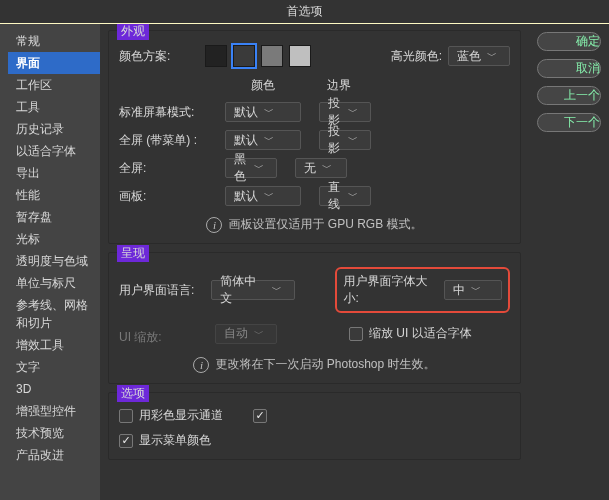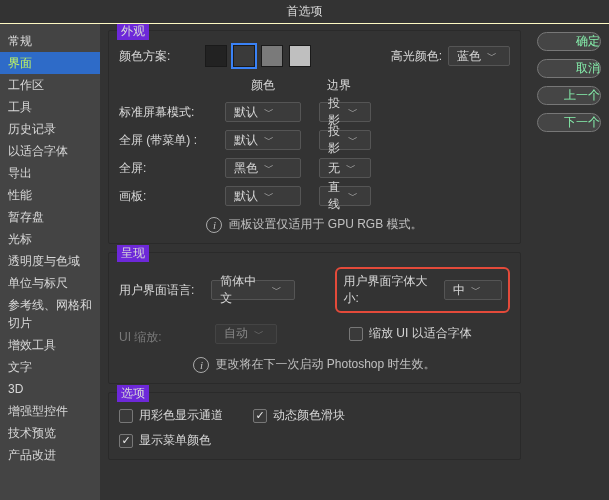--- a/index.html
+++ b/index.html
@@ -19,31 +19,33 @@
   }
   .main {
     display: flex;
     height: calc(500px - 24px);
   }
   .sidebar {
     width: 100px;
     background: #444444;
     padding-top: 6px;
     flex-shrink: 0;
+    padding-left: 8px;
   }
   .sidebar-item {
     padding: 2px 8px;
     font-size: 12px;
     color: #d8d8d8;
     line-height: 1.5;
     cursor: default;
   }
   .sidebar-item.selected {
     background: #2e6bc8;
-    color: #bef264;
+    color: #ffffff;
+    font-weight: bold;
   }
   .content {
     flex: 1;
     padding: 6px 8px;
     position: relative;
     overflow: hidden;
   }
   .buttons-col {
     width: 80px;
     padding: 8px 8px;
@@ -226,21 +228,21 @@
               <span class="chev">﹀</span>
             </div>
             <div style="width:6px"></div>
             <div class="select" style="width:52px">
               <span>投影</span>
               <span class="chev">﹀</span>
             </div>
           </div>
           <div class="row">
             <div class="label-right" style="width:100px">全屏:</div>
-            <div class="select" style="width:76px">
+            <div class="select" style="width:52px">
               <span>黑色</span>
               <span class="chev">﹀</span>
             </div>
             <div style="width:6px"></div>
             <div class="select" style="width:52px">
               <span>无</span>
               <span class="chev">﹀</span>
             </div>
           </div>
           <div class="row">
@@ -301,21 +303,20 @@
 
     <div class="group">
       <div class="group-title">选项</div>
       <div class="row" style="gap:30px;">
         <div style="display:flex;align-items:center;gap:6px;">
           <span class="checkbox"></span>
           <span>用彩色显示通道</span>
         </div>
         <div style="display:flex;align-items:center;gap:6px;">
           <span class="checkbox">✓</span>
-          <span>动态颜色滑块</span>
         </div>
       </div>
       <div class="row">
         <div style="display:flex;align-items:center;gap:6px;">
           <span class="checkbox">✓</span>
           <span>显示菜单颜色</span>
         </div>
       </div>
     </div>
 

